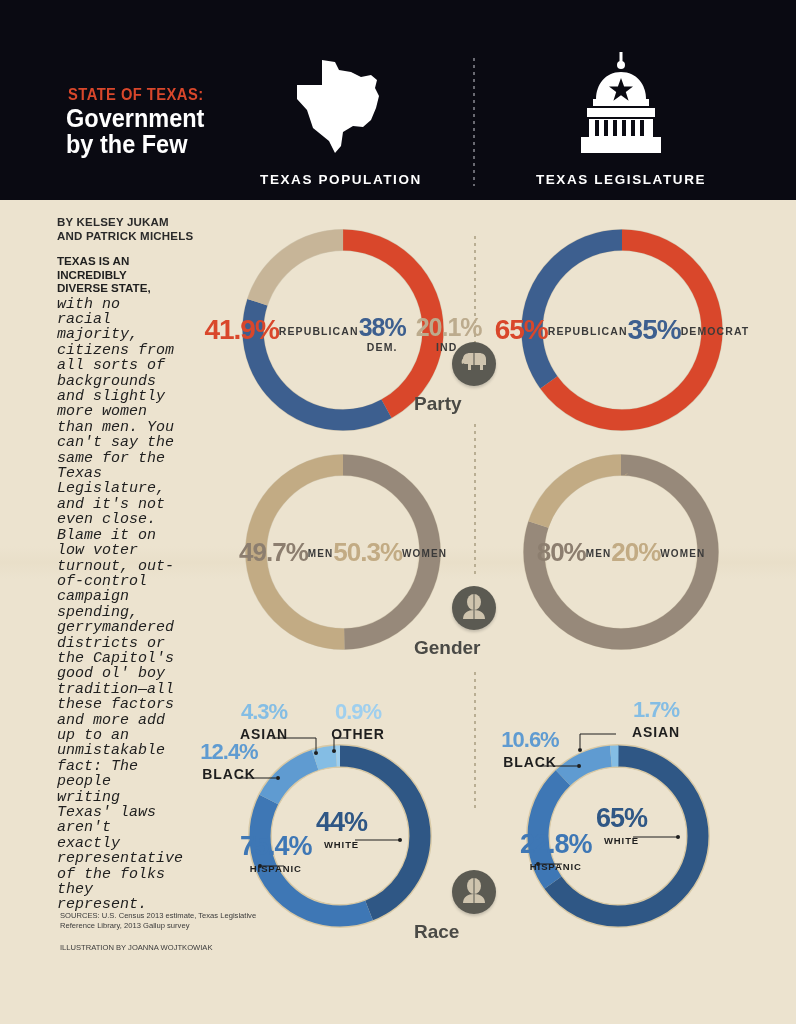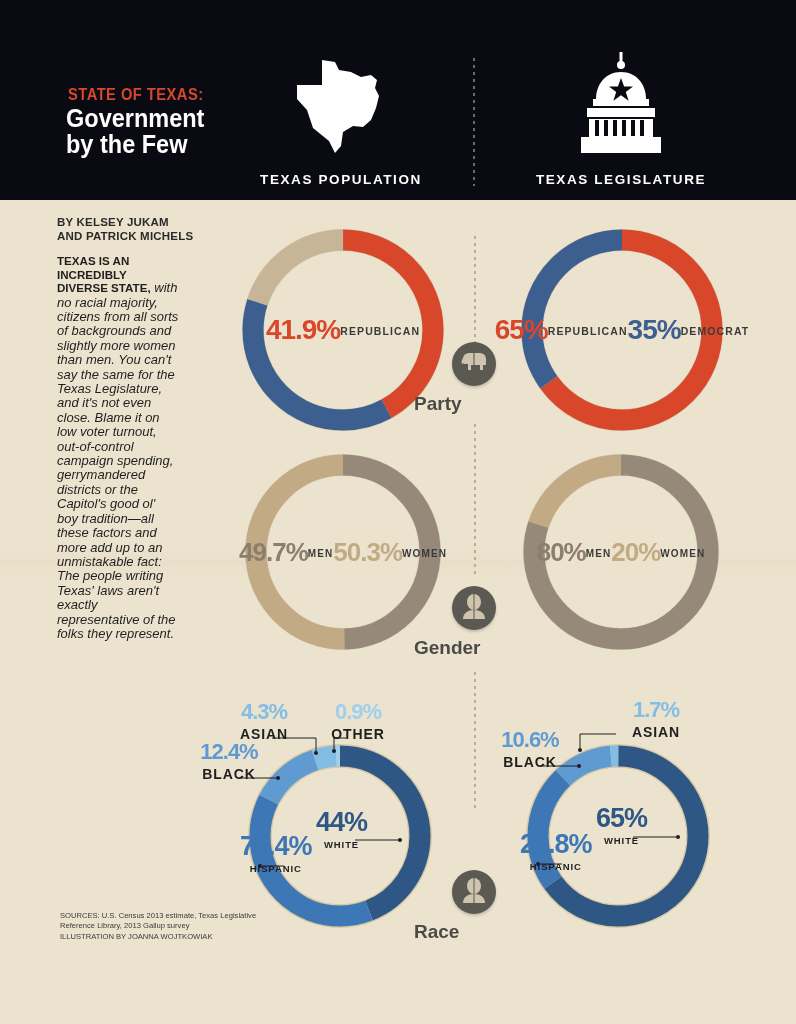--- a/index.html
+++ b/index.html
@@ -63,28 +63,28 @@
   }
   .lede{
     position:absolute;left:57px;top:254px;width:122px;
     font-size:11.6px;line-height:13.6px;color:#1f1f1f;
   }
   .lede .drop{
     font-family:"Liberation Sans",sans-serif;
     font-weight:bold;font-size:11.6px;line-height:13.6px;
   }
   .lede .rest{
-    font-family:Liberation Sans, sans-serif;
-    font-style:italic;font-size:13px;line-height:14.4px;
+    font-family:Liberation Mono, monospace;
+    font-style:italic;font-size:15px;line-height:14.4px;
   }
   .sources{
     position:absolute;left:60px;top:911px;width:215px;
     font-size:7.6px;line-height:10px;color:#3a3a3a;
   }
-  .sources .blk{margin-bottom:1px;}
+  .sources .blk{margin-bottom:12px;}
 
   
   .donut{position:absolute;}
   .donut svg{display:block;overflow:visible;}
   .donut-center{
     position:absolute;left:0;top:0;width:100%;height:100%;
     display:flex;flex-direction:row;align-items:center;justify-content:center;
     text-align:center;pointer-events:none;
   }
   .val{font-weight:bold;line-height:.96;letter-spacing:-1px;}
@@ -198,20 +198,30 @@
       <g transform="rotate(-90 101 101)">
         <circle cx="101" cy="101" r="90" fill="none" stroke="#d9472b" stroke-width="21" stroke-dasharray="236.9 328.4" stroke-dashoffset="0"></circle>
         <circle cx="101" cy="101" r="90" fill="none" stroke="#3d5f8f" stroke-width="21" stroke-dasharray="214.9 350.4" stroke-dashoffset="-236.9"></circle>
         <circle cx="101" cy="101" r="90" fill="none" stroke="#c7b598" stroke-width="21" stroke-dasharray="113.6 451.7" stroke-dashoffset="-451.8"></circle>
       </g>
       <circle cx="101" cy="101" r="78" fill="#ece3cf"></circle>
     </svg>
     <div class="donut-center">
       <div class="val p-big" style="color:#d9472b;">41.9%</div>
       <div class="lbl p-lbl">REPUBLICAN</div>
+      <div class="p-row">
+        <div class="p-cell">
+          <div class="val p-mid" style="color:#3d5f8f;">38%</div>
+          <div class="lbl p-lbl">DEM.</div>
+        </div>
+        <div class="p-cell">
+          <div class="val p-mid" style="color:#bcab8d;">20.1%</div>
+          <div class="lbl p-lbl">IND.</div>
+        </div>
+      </div>
     </div>
   </div>
 
   <div class="donut" style="left:521px;top:229px;width:202px;height:202px;">
     <svg width="202" height="202" viewBox="0 0 202 202">
       <circle cx="101" cy="101" r="90" fill="none" stroke="rgba(150,135,105,.30)" stroke-width="22"></circle>
       <g transform="rotate(-90 101 101)">
         <circle cx="101" cy="101" r="90" fill="none" stroke="#d9472b" stroke-width="21" stroke-dasharray="367.6 197.8" stroke-dashoffset="0"></circle>
         <circle cx="101" cy="101" r="90" fill="none" stroke="#3d5f8f" stroke-width="21" stroke-dasharray="197.8 367.6" stroke-dashoffset="-367.6"></circle>
       </g>

